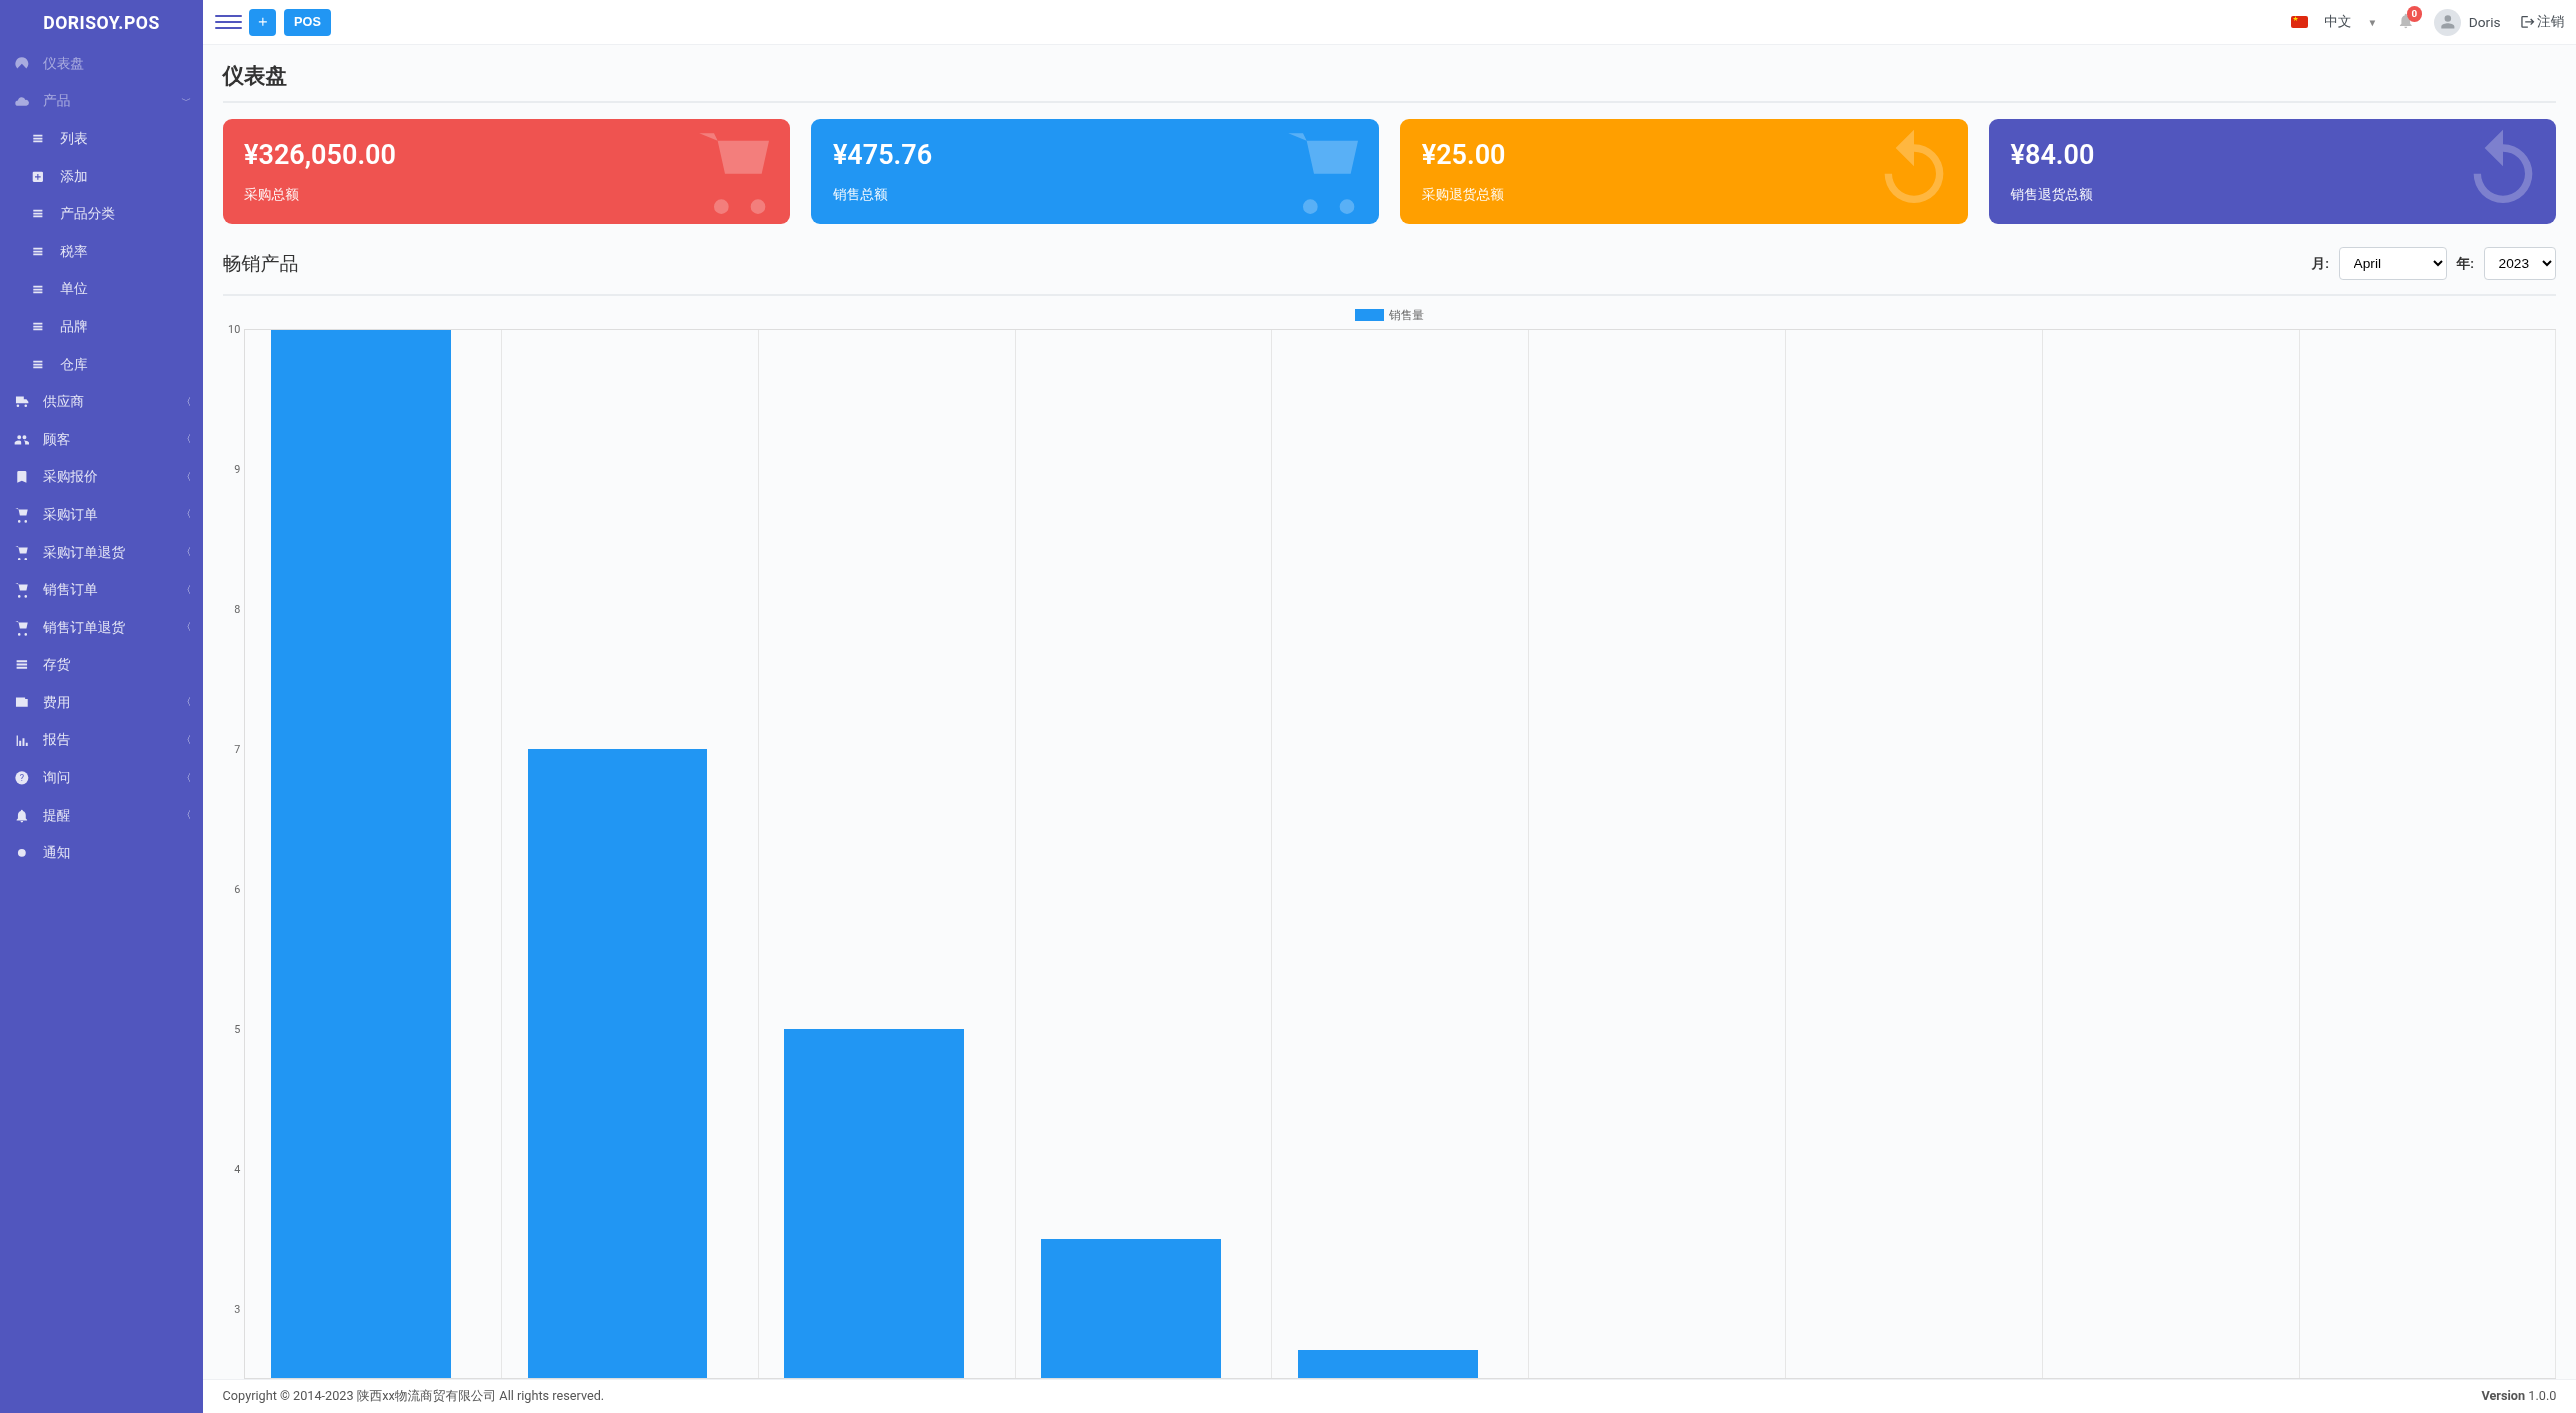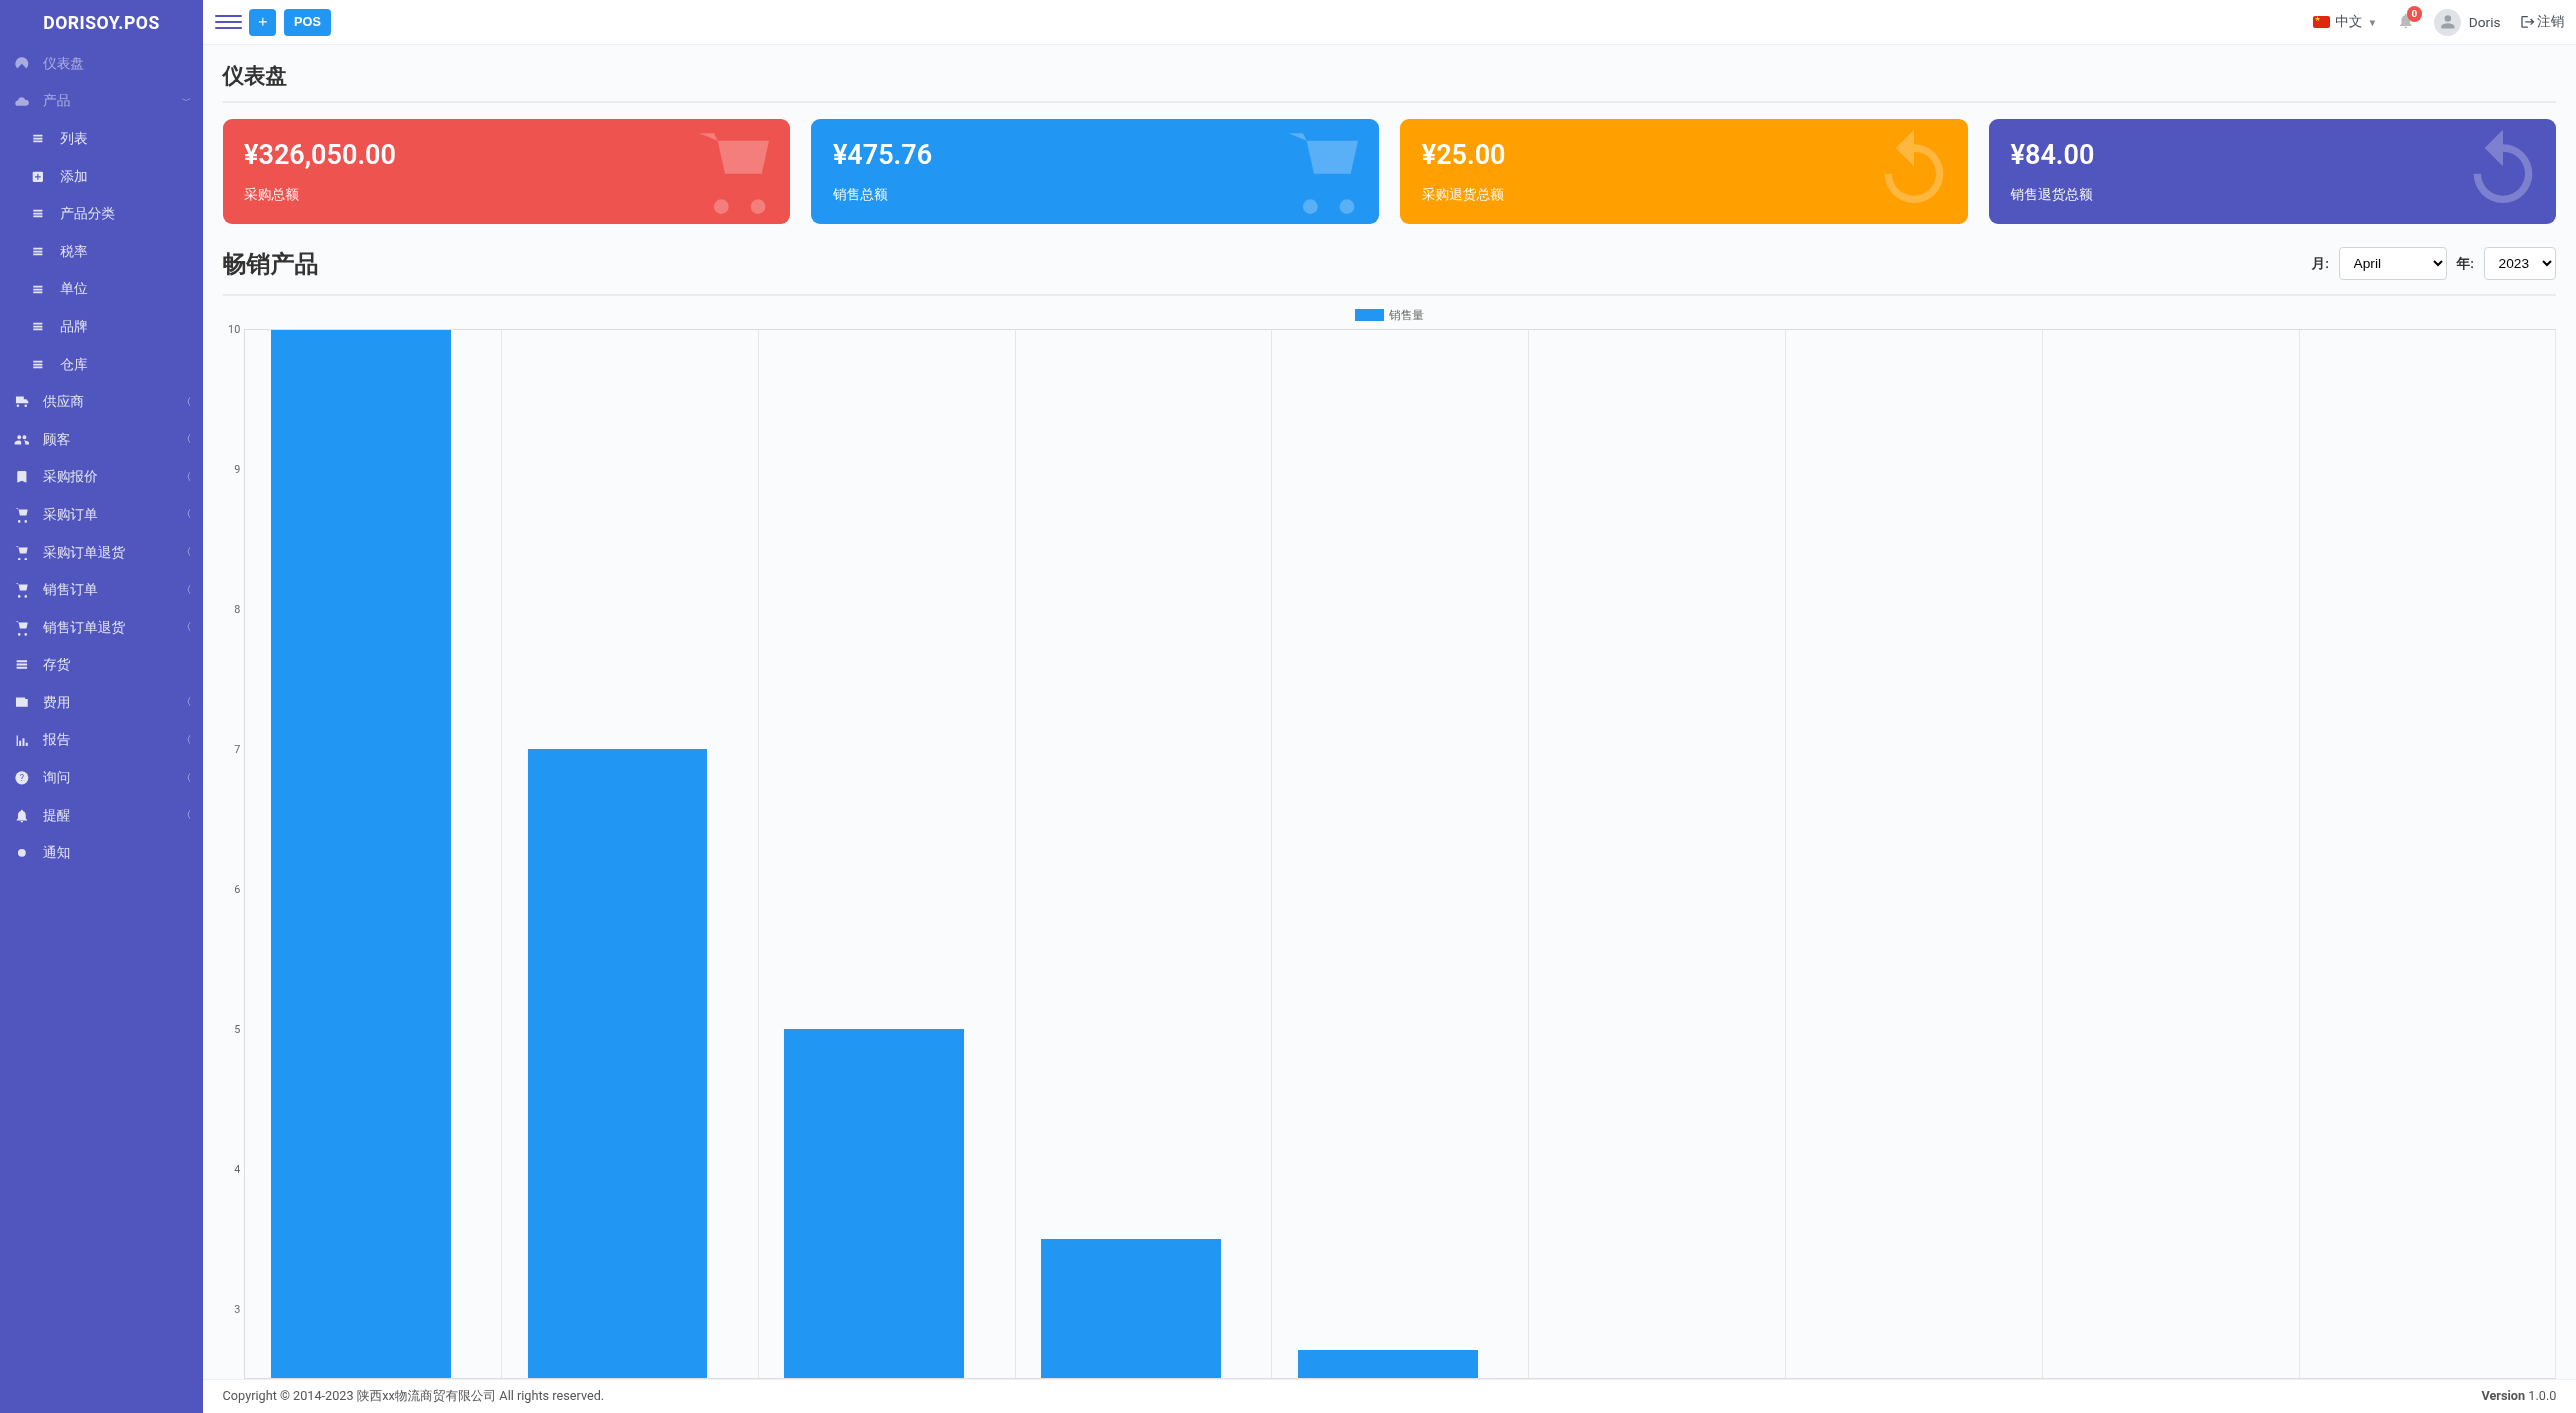--- a/index.html
+++ b/index.html
@@ -23,21 +23,21 @@
     .main { flex: 1; display: flex; flex-direction: column; min-width: 0; }
     
     
     .topbar { height: 45px; background: #fff; display: flex; align-items: center; padding: 0 11.7px; border-bottom: 1px solid #eef0f3; }
     .topbar-left { display: flex; align-items: center; gap: 7.8px; }
     .hamburger { width: 27px; height: 27px; display: flex; flex-direction: column; justify-content: center; gap: 3.9px; cursor: pointer; color: #5156be; }
     .hamburger span { height: 2px; background: currentColor; border-radius: 1px; }
     .btn-sq { background: #2196f3; color: #fff; border: none; border-radius: 3.9px; width: 27px; height: 27px; display: flex; align-items: center; justify-content: center; cursor: pointer; font-size: 17.6px; font-weight: 700; }
     .btn-pos { background: #2196f3; color: #fff; border: none; border-radius: 3.9px; height: 27px; padding: 0 9.8px; cursor: pointer; font-size: 12.7px; font-weight: 600; }
     .topbar-right { margin-left: auto; display: flex; align-items: center; gap: 19.6px; color: #495057; font-size: 13.7px; }
-    .lang { display: flex; align-items: center; gap: 5px; cursor: pointer; }
+    .lang { display: flex; align-items: center; gap: 16px; cursor: pointer; }
     .flag { width: 17.6px; height: 12.7px; background: #de2910; border-radius: 2px; position: relative; }
     .flag::after { content: "★"; position: absolute; left: 2px; top: -1px; font-size: 6.8px; color: #ffde00; }
     .caret { font-size: 9.8px; color: #888; }
     .bell-wrap { position: relative; cursor: pointer; color: #bbb; }
     .badge { position: absolute; top: -5.9px; right: -7.8px; background: #ef5350; color: #fff; border-radius: 9.8px; font-size: 9.8px; font-weight: 700; min-width: 15.7px; height: 15.7px; display: flex; align-items: center; justify-content: center; padding: 0 3.9px; }
     .user { display: flex; align-items: center; gap: 7.8px; cursor: pointer; }
     .avatar { width: 27px; height: 27px; border-radius: 50%; background: #dfe3e8; display: flex; align-items: center; justify-content: center; color: #9aa0a6; }
     .logout { display: flex; align-items: center; gap: 1px; cursor: pointer; }
     
     
@@ -51,21 +51,21 @@
     .card .value { font-size: 27px; font-weight: 600; margin-bottom: 15.7px; }
     .card .label { font-size: 13.7px; opacity: 0.95; }
     .card .bgicon { position: absolute; right: 9.8px; top: 50%; transform: translateY(-50%); opacity: 0.25; }
     .card.red { background: #ef5350; }
     .card.blue { background: #2196f3; }
     .card.orange { background: #ff9f00; }
     .card.purple { background: #5156be; }
     
     
     .section-head { display: flex; align-items: center; justify-content: space-between; margin-bottom: 3.9px; }
-    .section-title { font-size: 24px; font-weight: 700; color: #333; }
+    .section-title { font-size: 19px; font-weight: 400; color: #333; }
     .filters { display: flex; align-items: center; gap: 9.8px; font-size: 13.7px; font-weight: 600; color: #333; }
     .filters select { height: 33px; border: 1px solid #ced4da; border-radius: 3.9px; padding: 0 9.8px; font-size: 13.7px; background: #fff; cursor: pointer; min-width: 68px; }
     .filters .sel-month { min-width: 108px; }
     .hr2 { height: 2px; background: #e9ecef; margin: 9.8px 0 11.7px; }
     
     
     .chart-wrap { flex: 1; display: flex; flex-direction: column; min-height: 0; }
     .legend { display: flex; justify-content: center; align-items: center; gap: 5px; font-size: 11.7px; color: #666; margin-bottom: 5.9px; }
     .legend-swatch { width: 29px; height: 11.7px; background: #2196f3; }
     .chart { flex: 1; display: flex; min-height: 0; }

